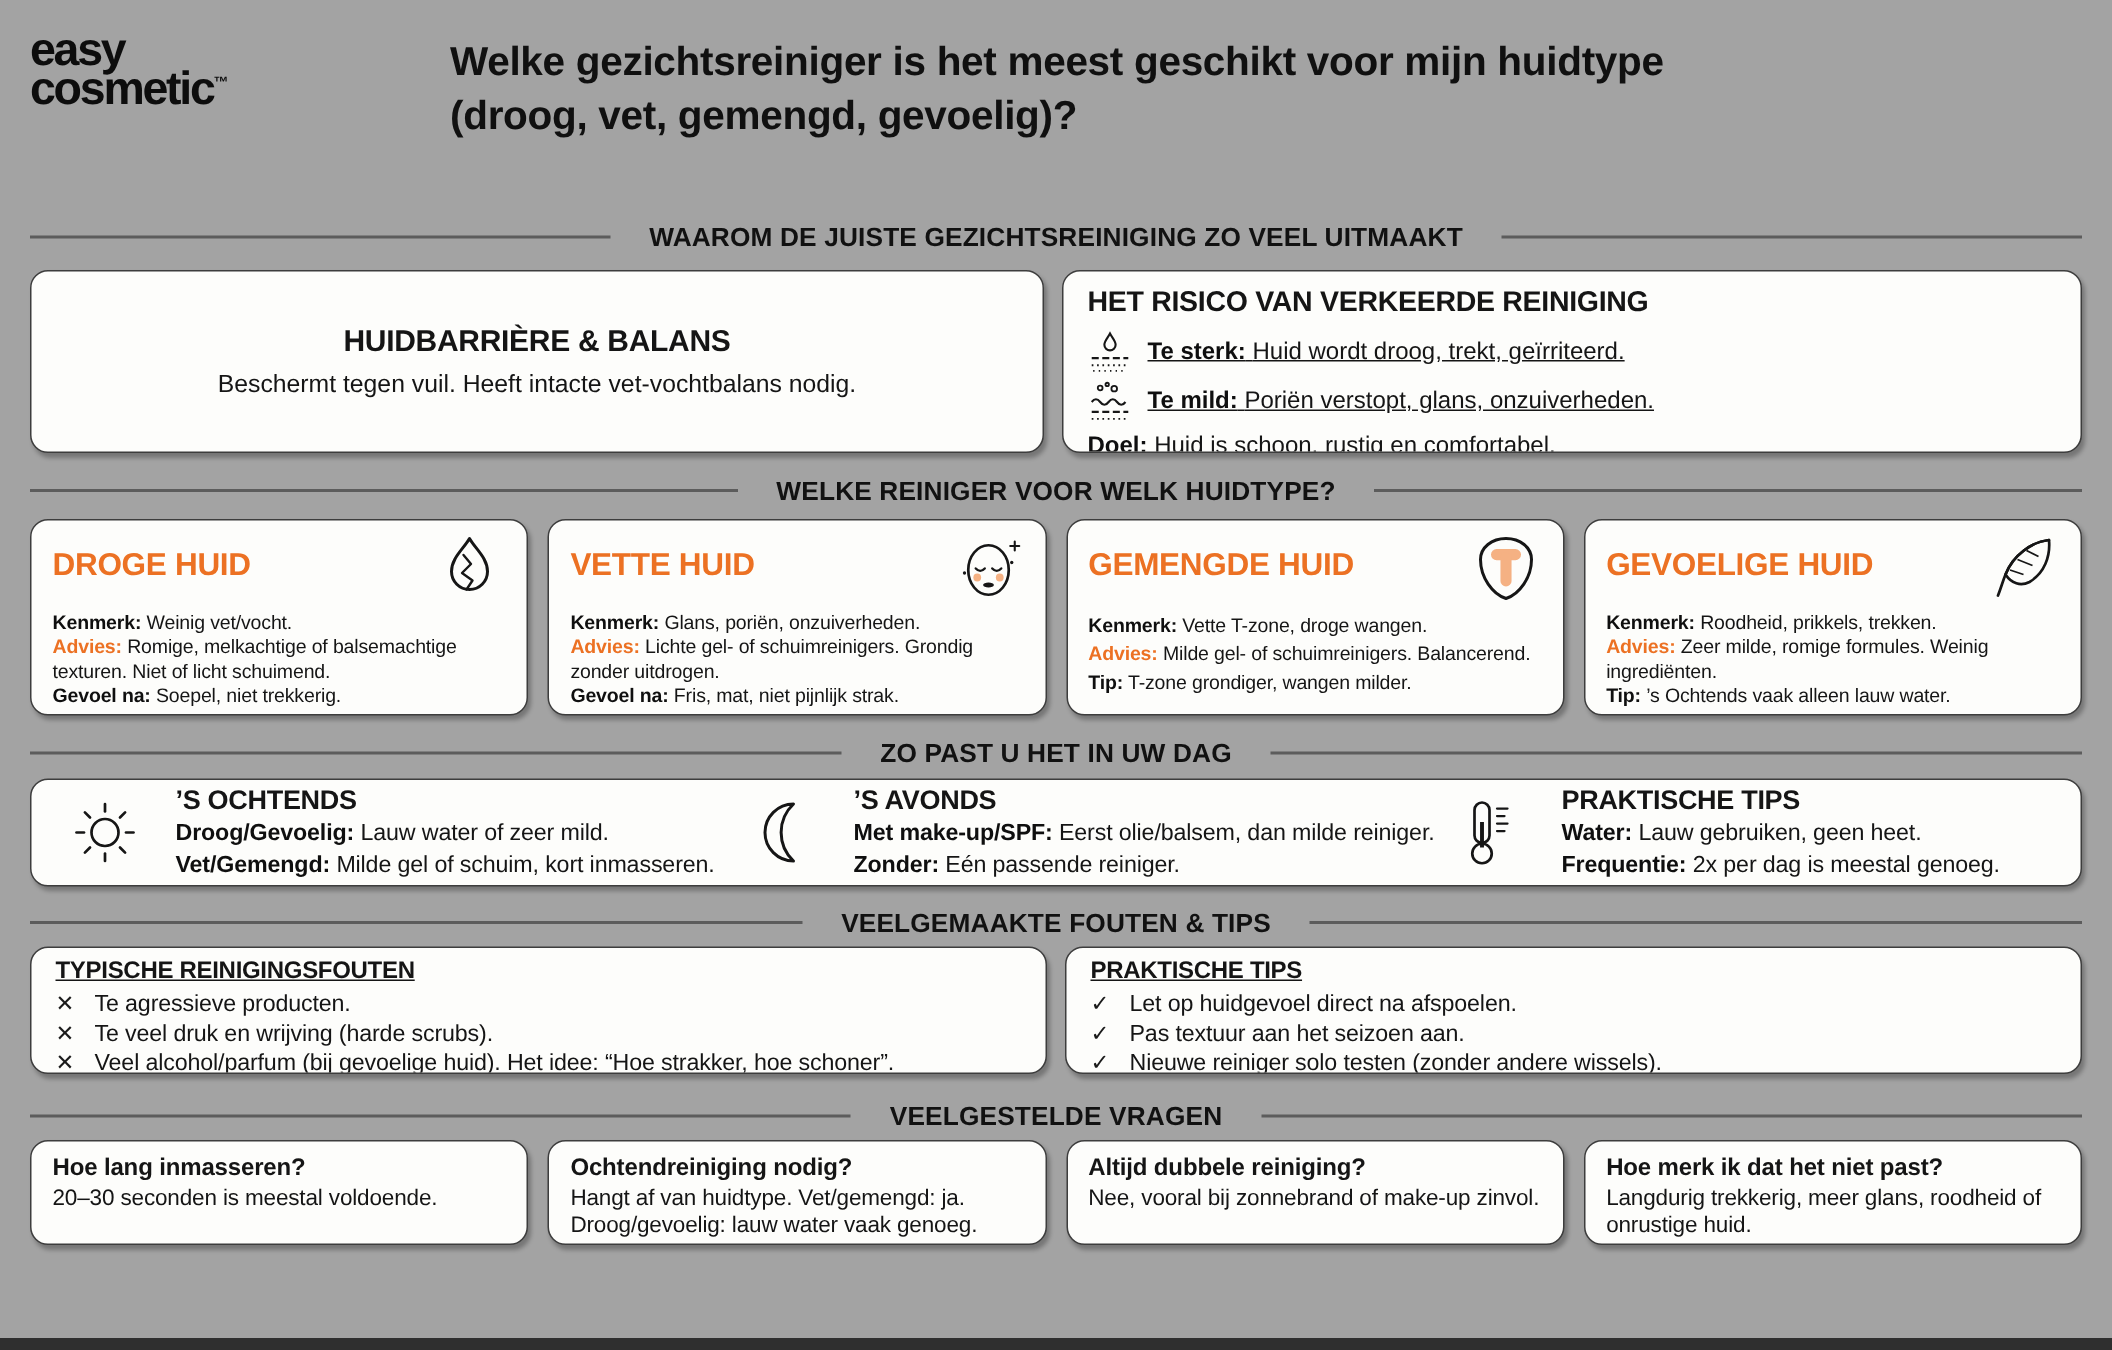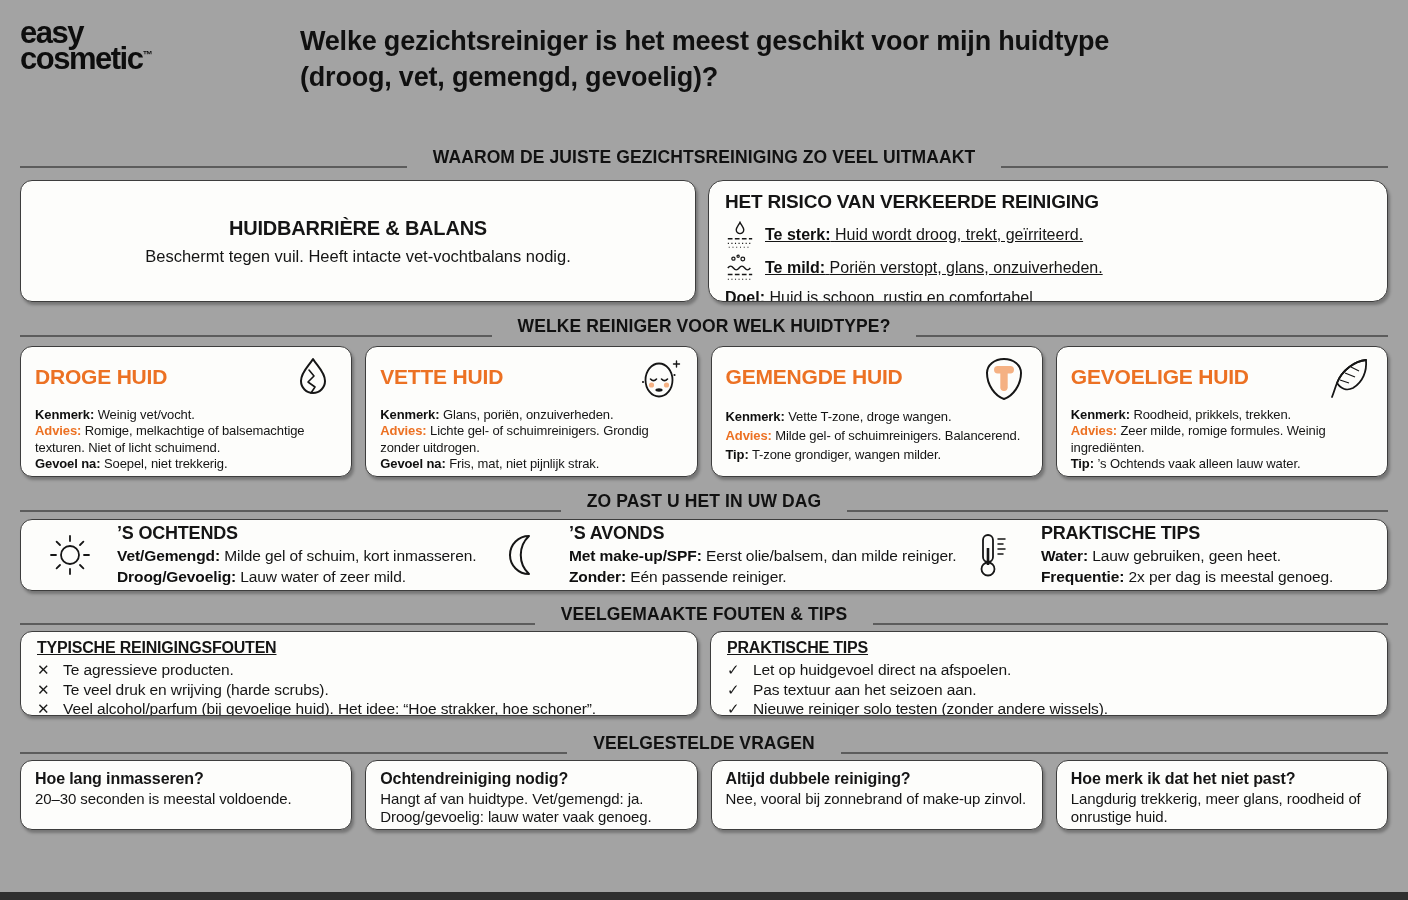--- a/index.html
+++ b/index.html
@@ -10,41 +10,41 @@
     display:flex; flex-direction:column; overflow:hidden; margin:0 auto;
   }
   
   .topbar { height:148px; display:flex; padding:16px 20px 0 20px; }
   .logo { flex:0 0 280px; padding-top:4px; font-weight:bold; font-size:31px;
           line-height:0.84; letter-spacing:-1.5px; color:#0d0d0d; }
   .logo .tm { font-size:10px; letter-spacing:0; vertical-align:super; font-weight:bold; }
   .title { font-size:27px; font-weight:bold; line-height:1.33; letter-spacing:-0.2px;
            max-width:840px; padding-top:8px; color:#101010; }
   
-  .sec-head { height:20px; margin:0 20px; display:flex; align-items:flex-end; gap:26px; }
+  .sec-head { height:20px; margin:0 20px; display:flex; align-items:center; gap:26px; }
   .sec-head .rule { flex:1; border-top:2px solid #5c5c5c; }
   .sec-head .sec-title { font-size:17.5px; font-weight:bold; letter-spacing:0.1px; color:#111; white-space:nowrap; }
   #sh2 { margin-top:15px; } #sh3 { margin-top:15px; } #sh4 { margin-top:14px; } #sh5 { margin-top:18px; }
   
   .row { display:flex; margin:0 20px; }
   .card { background:#fdfdfb; border:1.4px solid #3d3d3d; border-radius:12px;
           box-shadow:2px 3px 3px rgba(0,0,0,0.28); overflow:hidden; }
   .row1 { margin-top:12px; height:122px; gap:12px; }
   .row2 { margin-top:9px;  height:131px; gap:13px; }
   .row3 { margin-top:7px;  height:72px; }
   .row4 { margin-top:6px;  height:85px; gap:12px; }
   .row5 { margin-top:6px;  height:70px; gap:13px; }
   .lab { font-weight:bold; color:#0f0f0f; }
   .accent { color:#EC7123; }
   
   .barrier-card { flex:0 0 676px; display:flex; flex-direction:column; justify-content:center;
                   align-items:center; text-align:center; padding:10px 30px; }
   .barrier-card h2 { font-size:20px; letter-spacing:-0.2px; margin-bottom:7px; }
   .barrier-card p { font-size:16.5px; }
-  .risk-card { flex:1; padding:10px 16px;border-radius:15px; }
+  .risk-card { flex:1; padding:10px 16px; }
   .risk-card h2 { font-size:19px; letter-spacing:-0.2px; margin-bottom:7px; }
   .risk-row { display:flex; align-items:center; gap:10px; margin:3px 0; font-size:16px;text-decoration:underline; }
   .risk-row .ic { flex:0 0 30px; height:30px; }
   .goal { font-size:16px; margin-top:6px; }
   
   .skin-card { flex:1; padding:8px 14px 10px 14px; display:flex; flex-direction:column; }
   .skin-head { display:flex; justify-content:space-between; align-items:flex-start; margin-bottom:4px; }
   .skin-head h2 { font-size:21px; font-weight:bold; letter-spacing:-0.2px; padding-top:10px; }
   .skin-head .ic { flex:0 0 48px; height:48px; }
   .skin-rows { flex:1; display:flex; flex-direction:column; justify-content:space-evenly; }
@@ -230,22 +230,22 @@
                 <line x1="37" y1="23" x2="42" y2="23"></line>
               <line x1="9.6" y1="9.6" x2="13" y2="13"></line>
                 <line x1="33" y1="33" x2="36.4" y2="36.4"></line>
               <line x1="9.6" y1="36.4" x2="13" y2="33"></line>
                 <line x1="33" y1="13" x2="36.4" y2="9.6"></line>
             </g>
           </svg>
         </span>
         <div class="day-txt">
           <h3>’S OCHTENDS</h3>
+          <p><span class="lab">Droog/Gevoelig:</span> <span>Lauw water of zeer mild.</span></p>
           <p><span class="lab">Vet/Gemengd:</span> <span>Milde gel of schuim, kort inmasseren.</span></p>
-          <p><span class="lab">Droog/Gevoelig:</span> <span>Lauw water of zeer mild.</span></p>
         </div>
       </div>
       <div class="day-col c2">
         <span class="ic">
           <svg viewBox="0 0 46 46" width="46" height="46">
             <path d="M30 4 a19 19 0 1 0 0 38 a26 26 0 0 1 0 -38 z" fill="none" stroke="#161616" stroke-width="2" stroke-linejoin="round"></path>
           </svg>
         </span>
         <div class="day-txt">
           <h3>’S AVONDS</h3>

